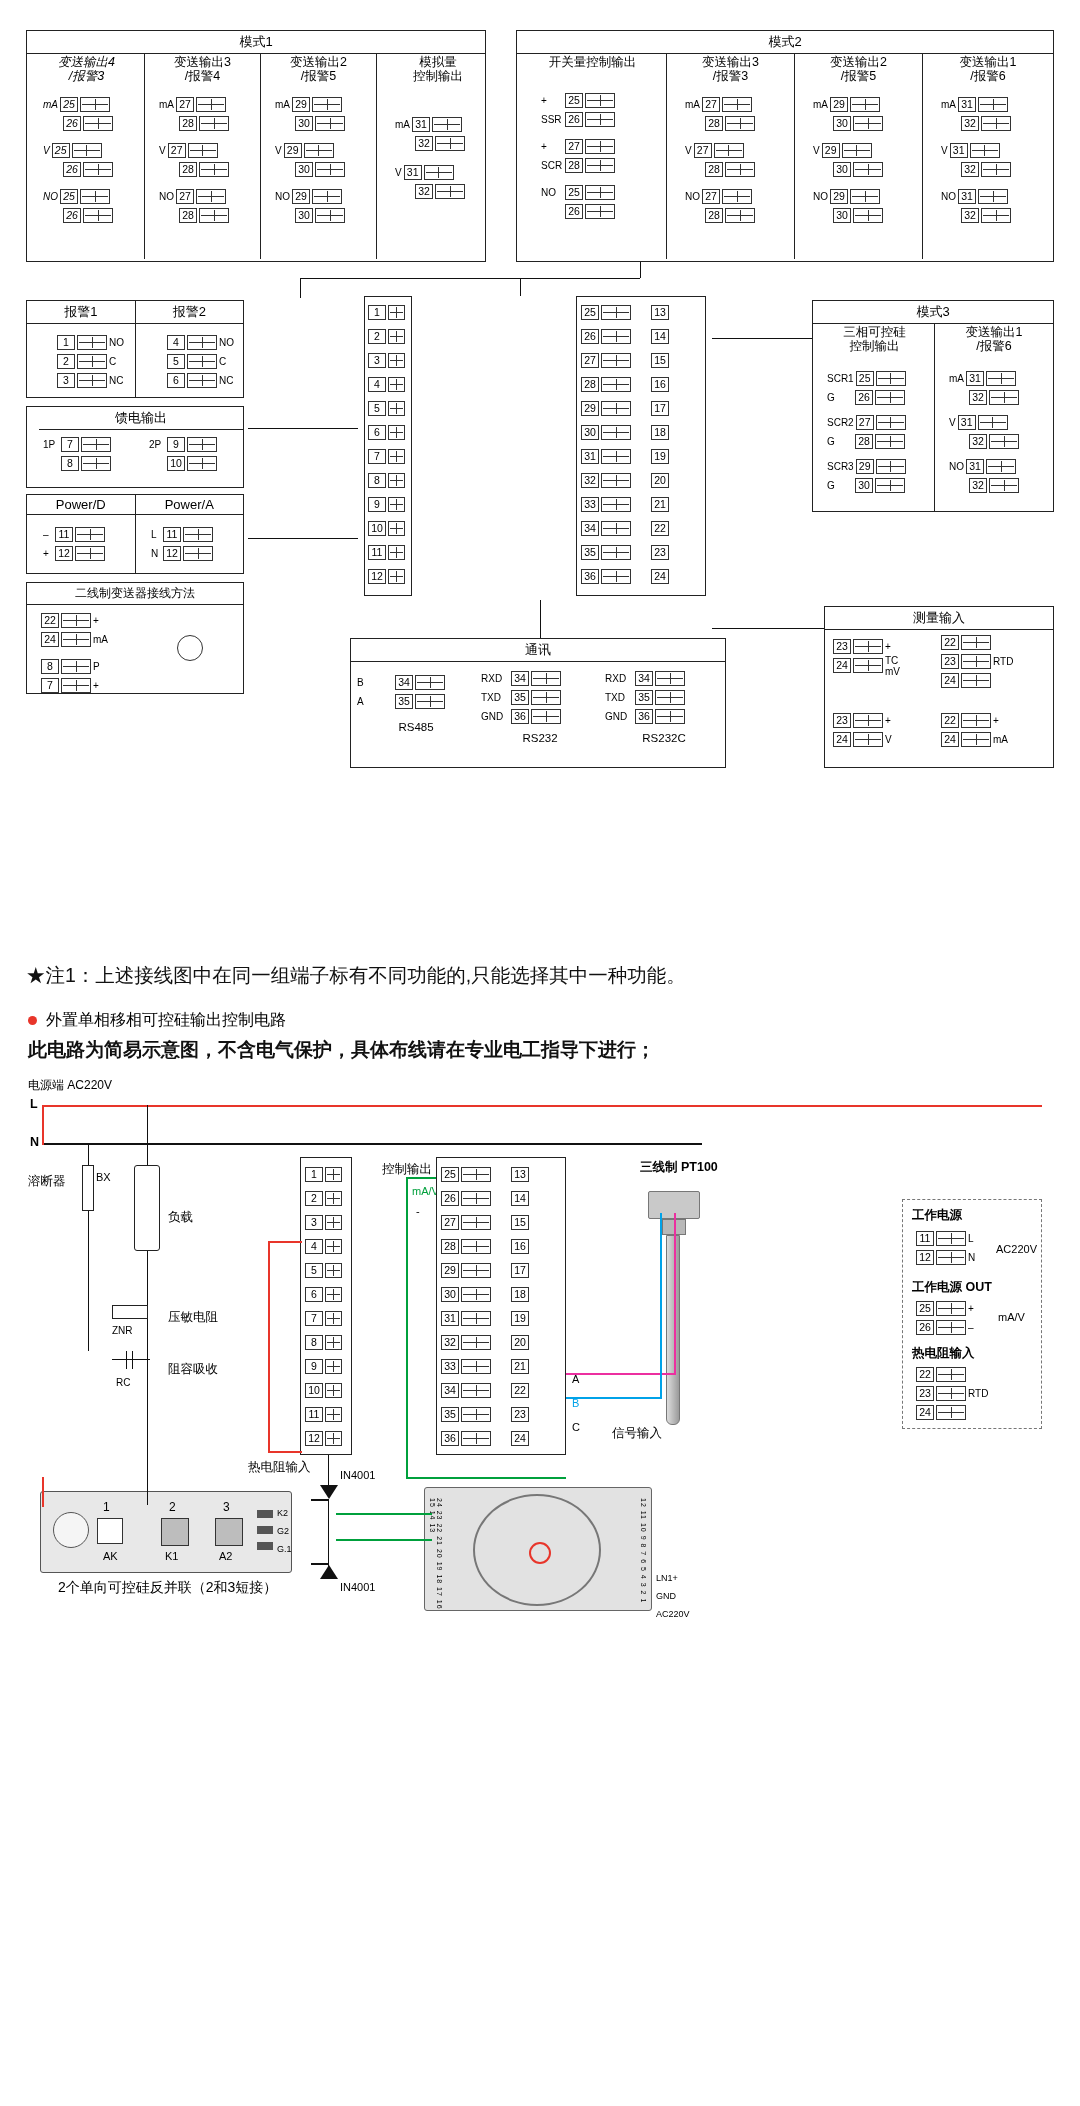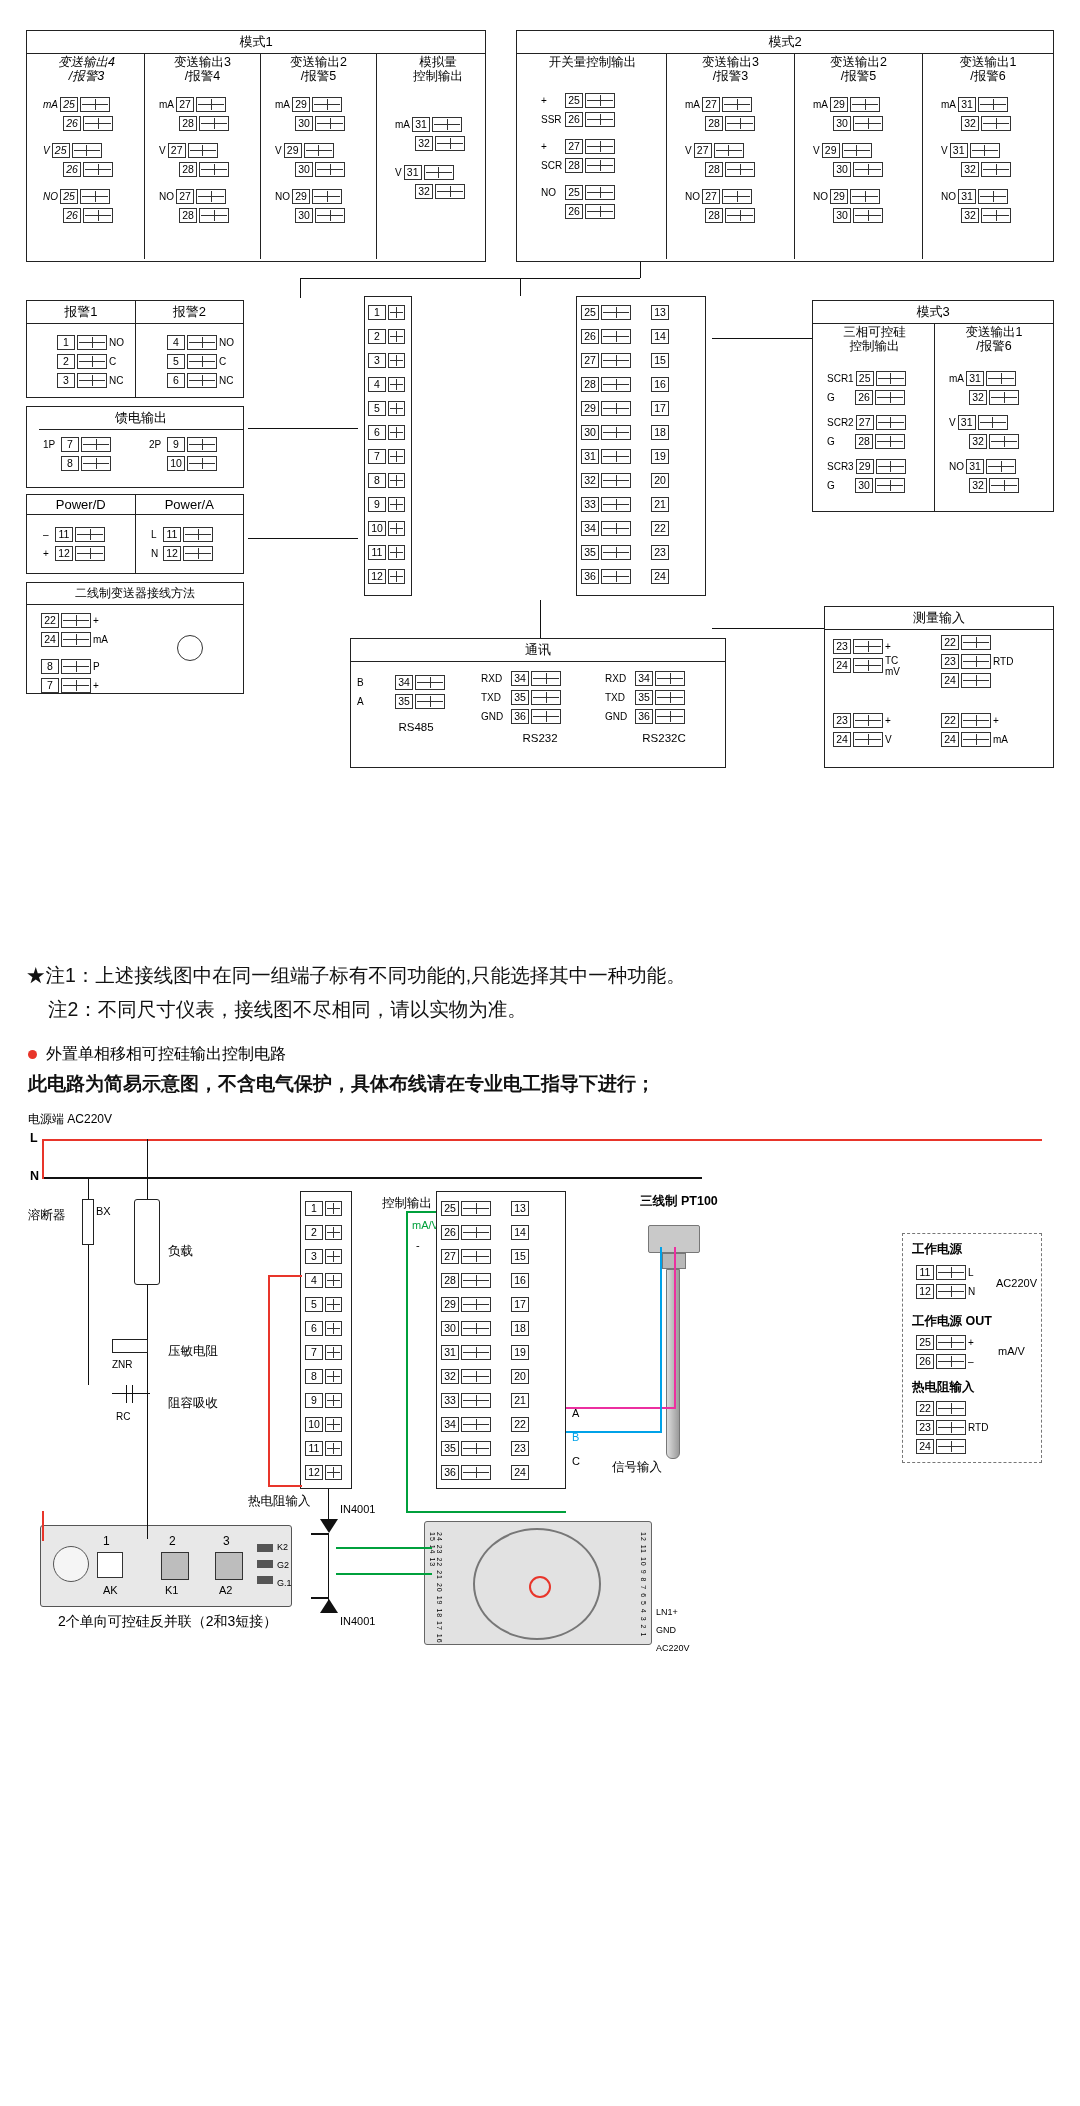--- a/index.html
+++ b/index.html
@@ -810,21 +810,20 @@
     <div class="blackline" style="left:520px; top:270px; width:1px; height:18px;"></div>
     <div class="blackline" style="left:712px; top:330px; width:100px; height:1px;"></div>
     <div class="blackline" style="left:712px; top:620px; width:112px; height:1px;"></div>
     <div class="blackline" style="left:540px; top:592px; width:1px; height:38px;"></div>
     <div class="blackline" style="left:248px; top:420px; width:110px; height:1px;"></div>
     <div class="blackline" style="left:248px; top:530px; width:110px; height:1px;"></div>
   </div>
 
   <div class="notes">
     <div class="note-line">★注1：上述接线图中在同一组端子标有不同功能的,只能选择其中一种功能。</div>
-    <div class="note-line" style="padding-left:22px;">注2：不同尺寸仪表，接线图不尽相同，请以实物为准。</div>
   </div>
 
   <div class="section-title">
     <span class="dot"></span>
     <span>外置单相移相可控硅输出控制电路</span>
   </div>
   <div class="sub-title">此电路为简易示意图，不含电气保护，具体布线请在专业电工指导下进行；</div>
 
   <div class="circuit">
 

